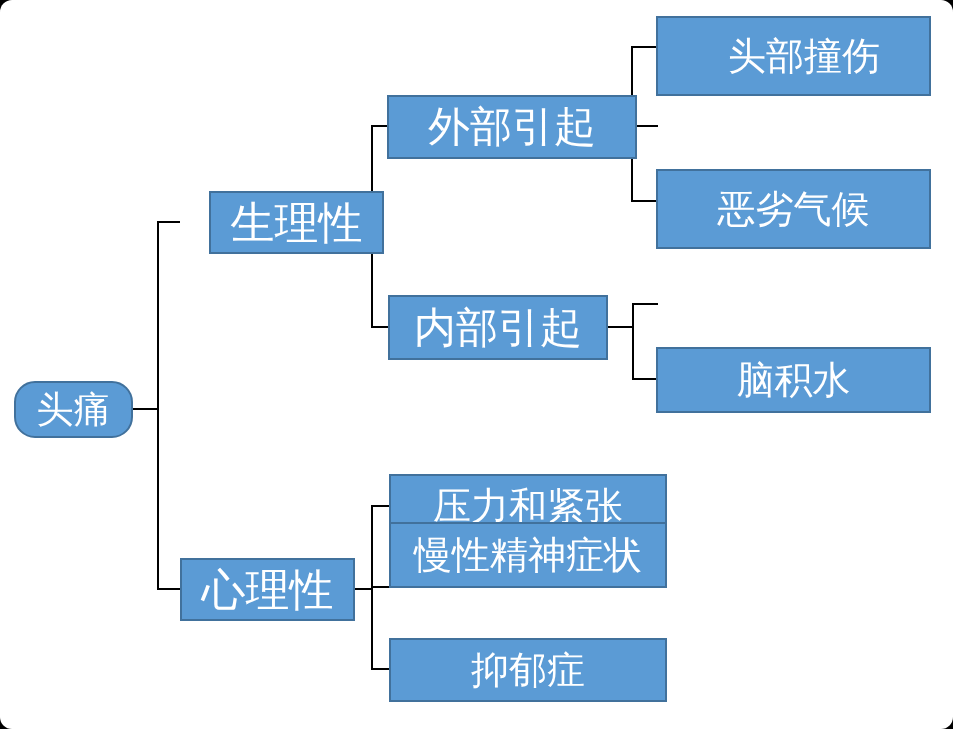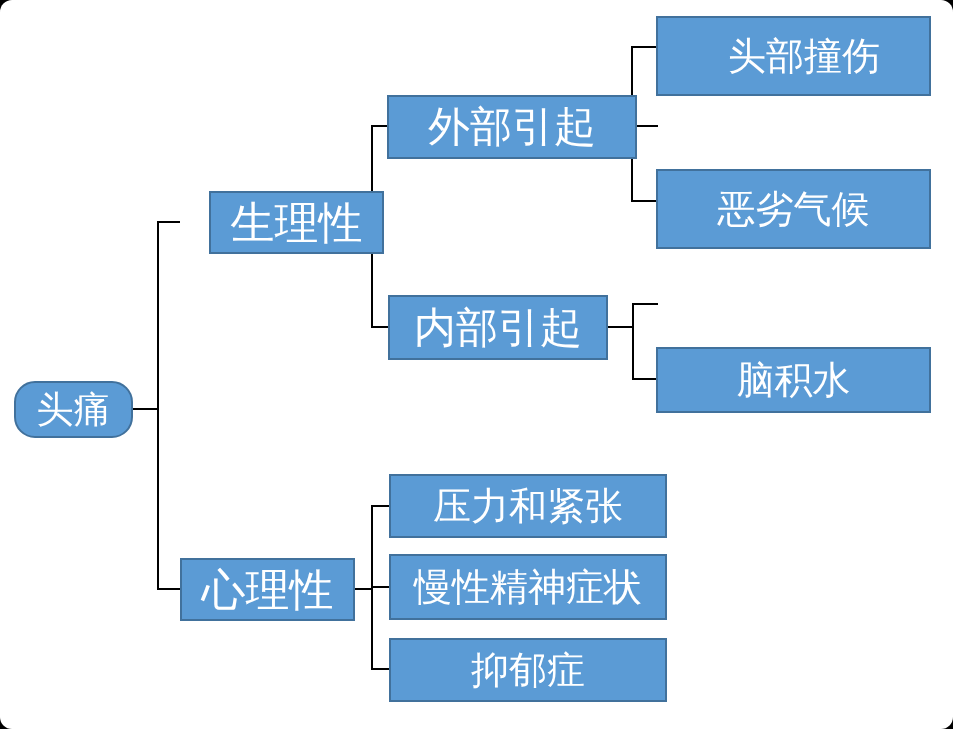--- a/index.html
+++ b/index.html
@@ -85,17 +85,17 @@
   <div class="node fs-leaf" style="left:656px;top:16px;width:275px;height:80px;padding-left:21px;">头部撞伤</div>
 
 
   <div class="node fs-leaf" style="left:656px;top:169px;width:275px;height:80px;">恶劣气候</div>
 
 
   <div class="node fs-leaf" style="left:656px;top:347px;width:275px;height:66px;text-align:center;">脑积水</div>
 
   <div class="node fs-leaf" style="left:389px;top:474px;width:278px;height:64px;">压力和紧张</div>
 
-  <div class="node fs-leaf" style="left:389px;top:554px;width:278px;height:66px;">慢性精神症状</div>
+  <div class="node fs-leaf" style="left:389px;top:522px;width:278px;height:66px;">慢性精神症状</div>
 
   <div class="node fs-leaf" style="left:389px;top:638px;width:278px;height:64px;">抑郁症</div>
 
 </div>
 
 </body></html>

